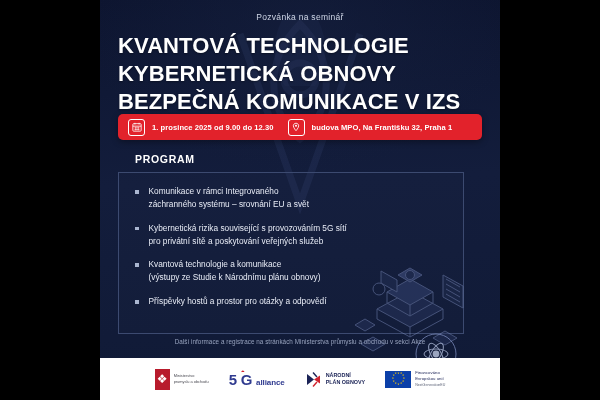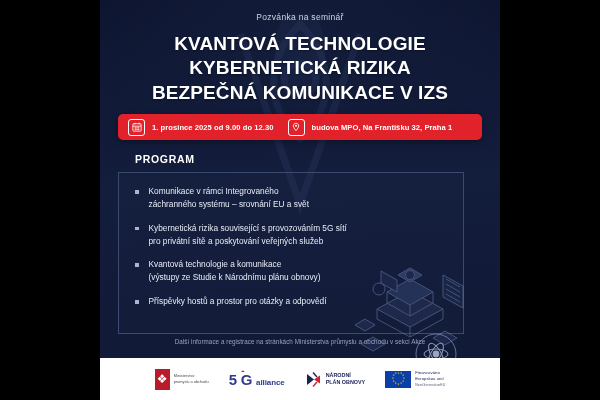--- a/index.html
+++ b/index.html
@@ -54,27 +54,28 @@
     position: absolute;
     left: 0; right: 0; top: 12px;
     text-align: center;
     color: #cfd6e6;
     font-size: 8.5px;
     letter-spacing: .3px;
   }
   .headline {
     position: absolute;
     left: 0; right: 0; top: 32px;
-    text-align: center;
+    text-align: left;
     color: #ffffff;
-    font-size: 19px;
+    font-size: 22px;
     font-weight: bold;
     line-height: 1.28;
     letter-spacing: .1px;
     text-shadow: 0 1px 2px rgba(0,0,0,.35);
+    padding-left: 18px;
   }
   .headline .l { display: block; white-space: nowrap; }
 
   
   .infobar {
     position: absolute;
     left: 18px;
     top: 114px;
     width: 364px;
     height: 26px;
@@ -288,21 +289,21 @@
         <g fill="#46578c" opacity="0.22">
           <path d="M100 10 C 86 34, 86 62, 100 82 L130 82 C 144 62, 144 34, 130 10 Z"></path>
         </g>
       </svg>
     </div>
 
     <div class="kicker">Pozvánka na seminář</div>
 
     <div class="headline">
       <span class="l">KVANTOVÁ TECHNOLOGIE</span>
-      <span class="l">KYBERNETICKÁ RIZIKA</span>
+      <span class="l">KYBERNETICKÁ OBNOVY</span>
       <span class="l">BEZPEČNÁ KOMUNIKACE V IZS</span>
     </div>
 
     <div class="infobar">
       <div class="seg left">
         <span class="ico-box">
           <svg width="10" height="10" viewBox="0 0 12 12">
             <rect x="1" y="2" width="10" height="9" rx="1" fill="none" stroke="#fff" stroke-width="1"></rect>
             <line x1="1" y1="5" x2="11" y2="5" stroke="#fff" stroke-width="1"></line>
             <line x1="3.5" y1="1" x2="3.5" y2="3" stroke="#fff" stroke-width="1"></line>

